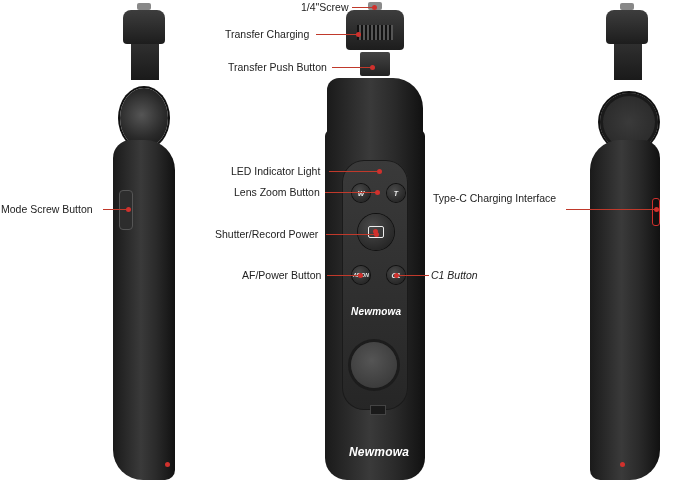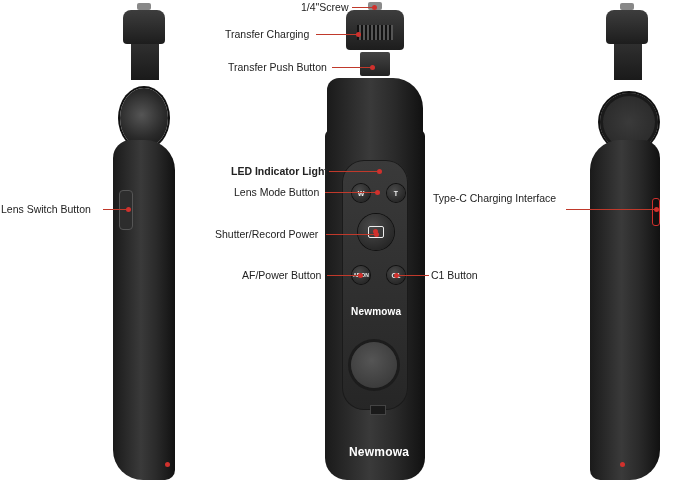--- a/index.html
+++ b/index.html
@@ -1,17 +1,17 @@
 <!DOCTYPE html>
 <html><head>
 <meta charset="utf-8">
 <style>
   html, body { margin:0; padding:0; background:#ffffff; }
   body { width:679px; height:489px; position:relative; overflow:hidden; font-family:"Liberation Sans", sans-serif; }
-  .abs { position:absolute; }
+  .abs { position:absolute;font-style:italic; }
   .label { position:absolute; font-size:10.5px; color:#222; white-space:nowrap; line-height:12px; }
   .line { position:absolute; height:1px; background:#c0392b; }
   .dot { position:absolute; width:5px; height:5px; border-radius:50%; background:#d0312d; }
   .dark { background:linear-gradient(90deg,#1a1a1a,#3a3a3a 45%,#2a2a2a 70%,#111); }
   .mount { position:absolute; border-radius:8px 8px 4px 4px; background:linear-gradient(180deg,#3d3d3d,#1d1d1d); }
   .brand { position:absolute; color:#fff; font-weight:bold; font-size:11px; letter-spacing:0.2px; }
   .btn-round { position:absolute; border-radius:50%; background:radial-gradient(circle at 40% 35%,#4a4a4a,#1b1b1b); box-shadow:0 0 0 1px #111; color:#eee; font-size:7px; font-weight:bold; display:flex; align-items:center; justify-content:center; }
 </style>
 </head>
 <body>
@@ -70,39 +70,39 @@
 <div class="dot" style="left:372px;top:5px;"></div>
 
 <div class="label" style="left:225px;top:28px;">Transfer Charging</div>
 <div class="line" style="left:316px;top:34px;width:42px;"></div>
 <div class="dot" style="left:356px;top:32px;"></div>
 
 <div class="label" style="left:228px;top:61px;">Transfer Push Button</div>
 <div class="line" style="left:332px;top:67px;width:40px;"></div>
 <div class="dot" style="left:370px;top:65px;"></div>
 
-<div class="label" style="left:231px;top:165px;font-weight:bold;">LED Indicator Light</div>
+<div class="label" style="left:231px;top:165px;">LED Indicator Light</div>
 <div class="line" style="left:329px;top:171px;width:50px;"></div>
 <div class="dot" style="left:377px;top:169px;"></div>
 
-<div class="label" style="left:234px;top:186px;">Lens Mode Button</div>
+<div class="label" style="left:234px;top:186px;">Lens Zoom Button</div>
 <div class="line" style="left:325px;top:192px;width:52px;"></div>
 <div class="dot" style="left:375px;top:190px;"></div>
 
-<div class="label" style="left:1px;top:203px;">Lens Switch Button</div>
+<div class="label" style="left:1px;top:203px;">Mode Screw Button</div>
 <div class="line" style="left:103px;top:209px;width:25px;"></div>
 <div class="dot" style="left:126px;top:207px;"></div>
 
 <div class="label" style="left:433px;top:192px;">Type-C Charging Interface</div>
 <div class="line" style="left:566px;top:209px;width:90px;"></div>
 <div class="dot" style="left:654px;top:207px;"></div>
 
 <div class="label" style="left:215px;top:228px;">Shutter/Record Power</div>
 <div class="line" style="left:326px;top:234px;width:50px;"></div>
 <div class="dot" style="left:374px;top:232px;"></div>
 
 <div class="label" style="left:242px;top:269px;">AF/Power Button</div>
 <div class="line" style="left:327px;top:275px;width:34px;"></div>
 <div class="dot" style="left:358px;top:273px;"></div>
 
-<div class="label" style="left:431px;top:269px;">C1 Button</div>
+<div class="label" style="left:431px;top:269px;font-style:italic;">C1 Button</div>
 <div class="line" style="left:397px;top:275px;width:32px;"></div>
 <div class="dot" style="left:394px;top:273px;"></div>
 
 </body></html>

